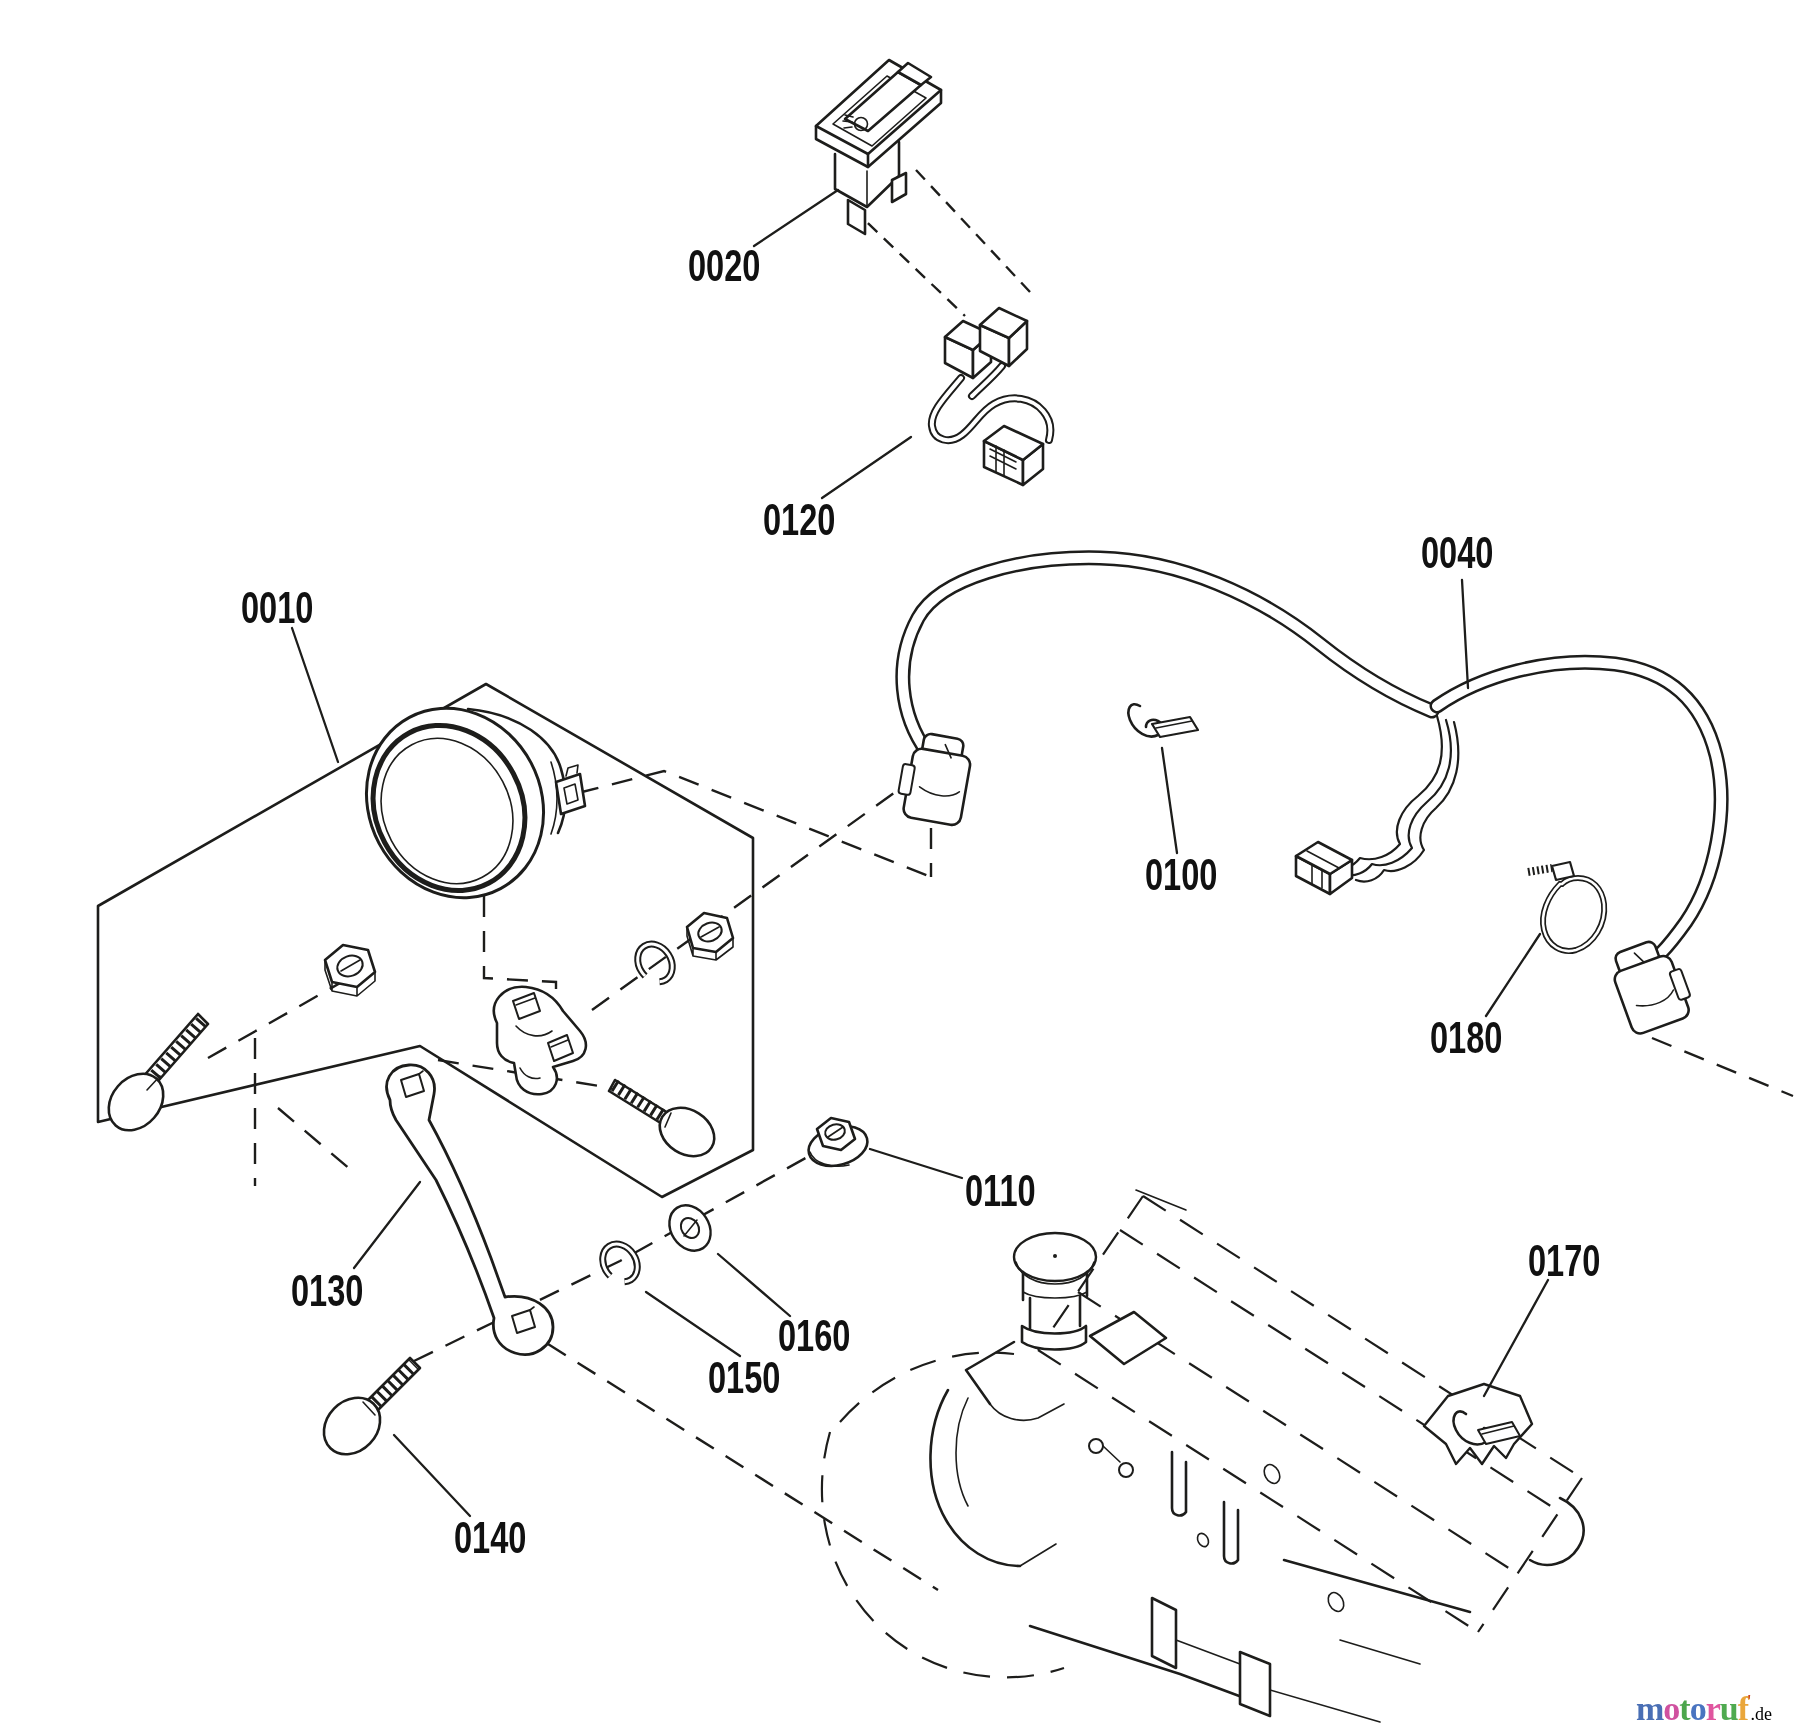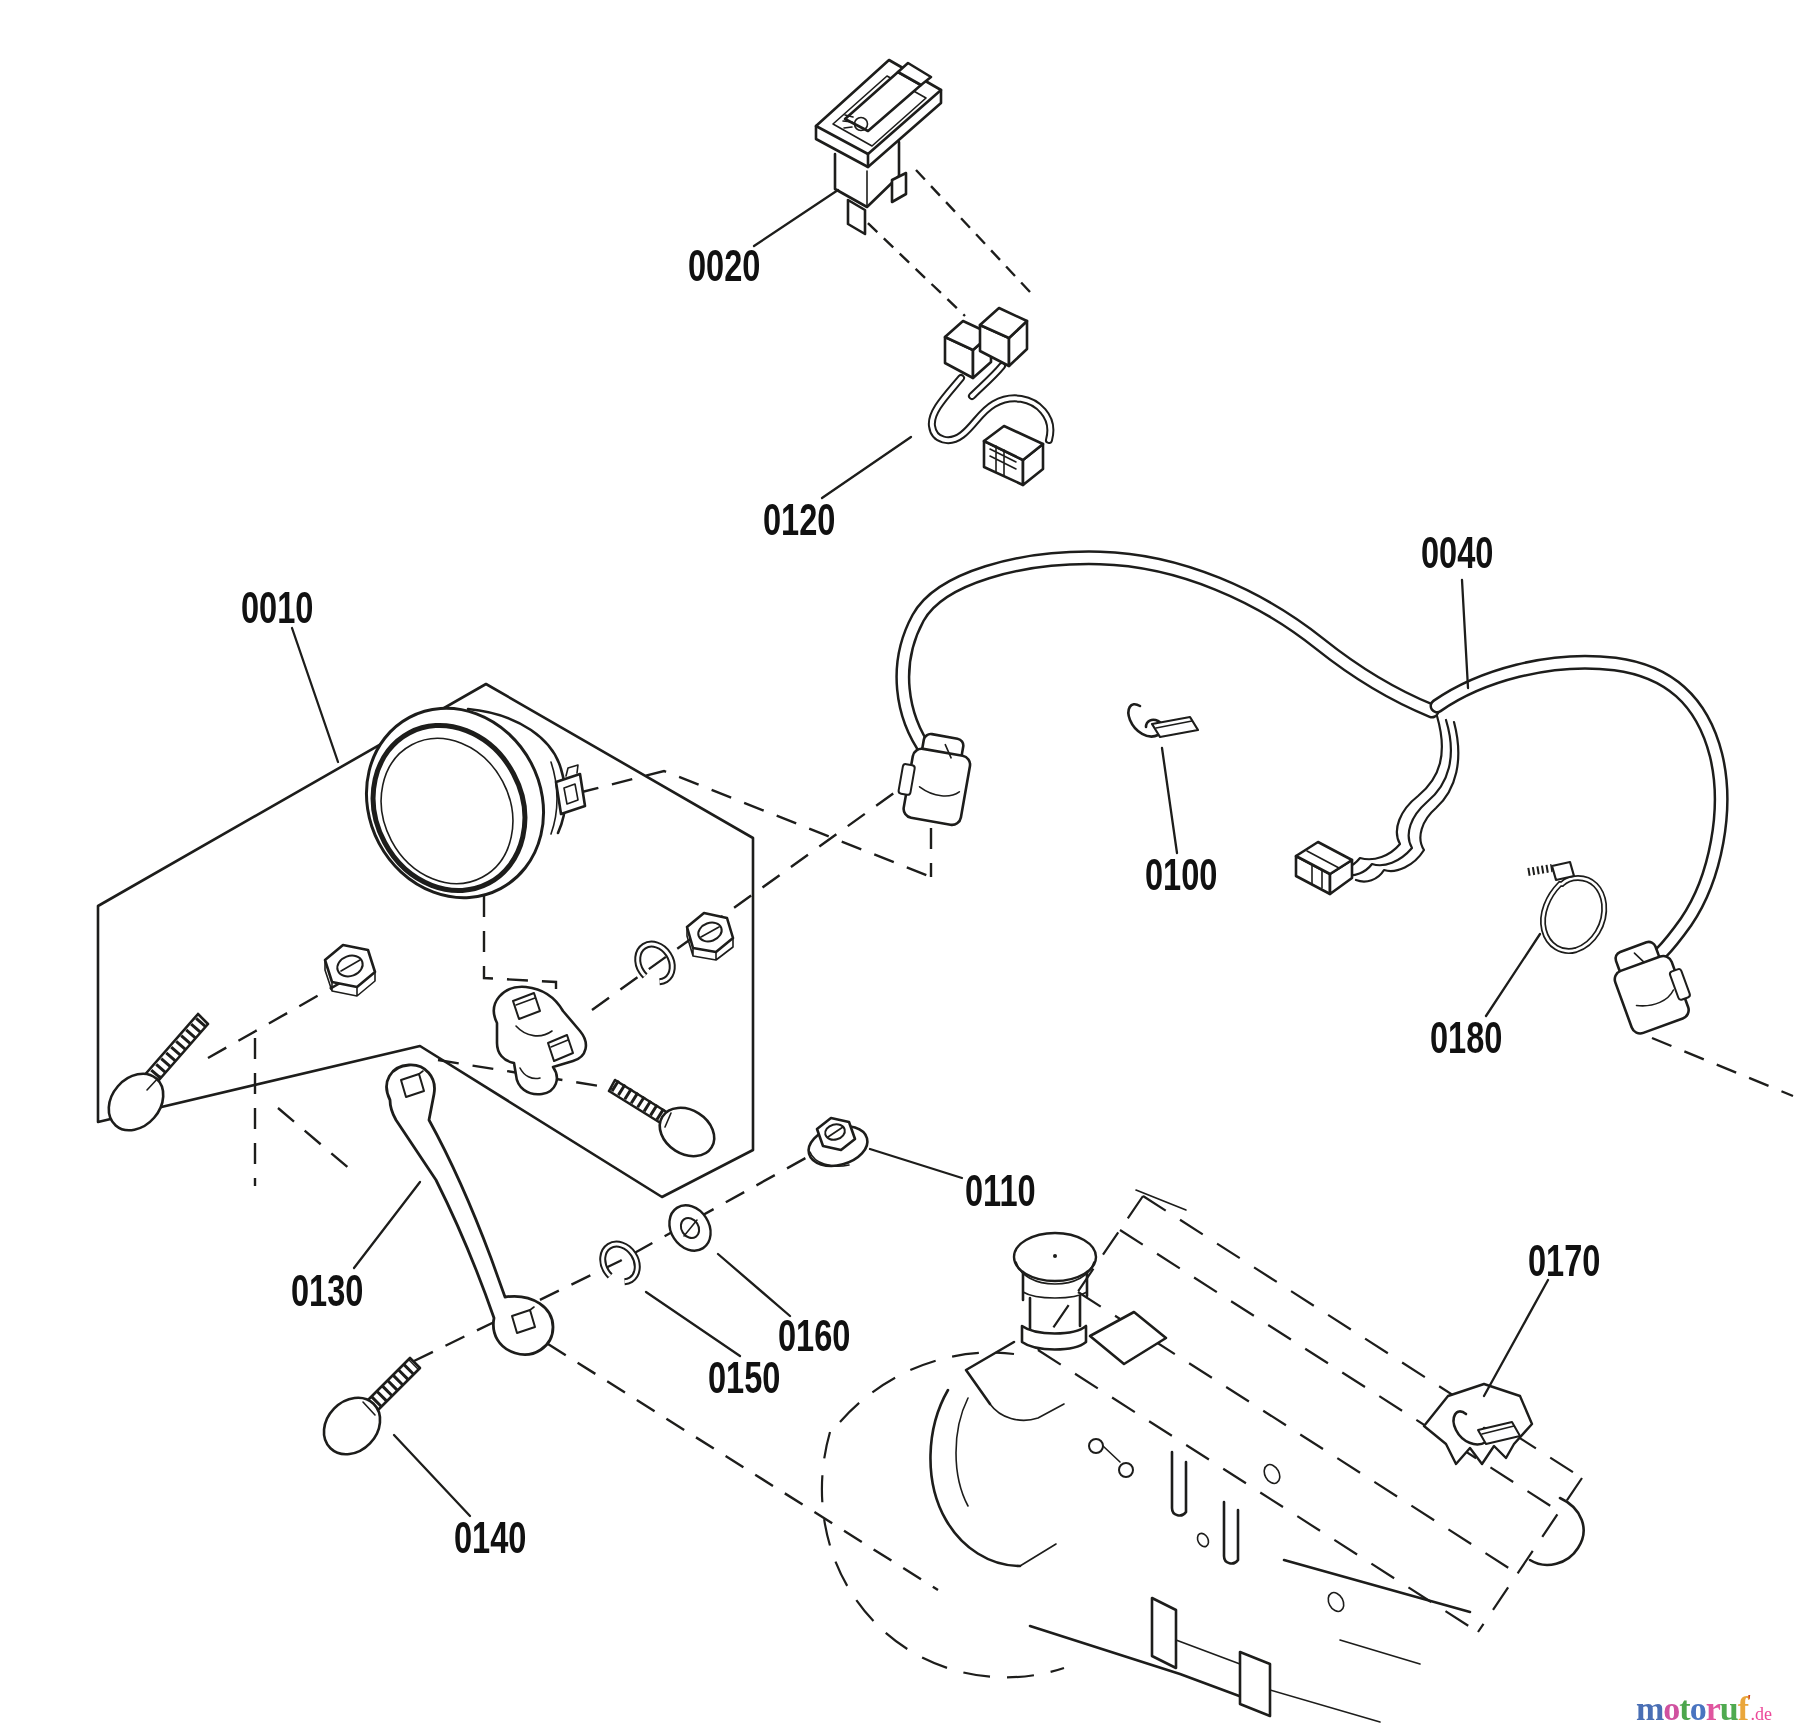--- a/index.html
+++ b/index.html
@@ -305,16 +305,16 @@
 <div class="callout" style="left:965px;top:1169px">0110</div>
 <div class="callout" style="left:763px;top:498px">0120</div>
 <div class="callout" style="left:291px;top:1269px">0130</div>
 <div class="callout" style="left:454px;top:1516px">0140</div>
 <div class="callout" style="left:708px;top:1356px">0150</div>
 <div class="callout" style="left:778px;top:1314px">0160</div>
 <div class="callout" style="left:1528px;top:1239px">0170</div>
 <div class="callout" style="left:1430px;top:1016px">0180</div>
 
 <div class="watermark">
-  <span style="color:#4a6fb5">m</span><span style="color:#d0519f">o</span><span style="color:#4ca64c">t</span><span style="color:#4a74c0">o</span><span style="color:#e0559f">r</span><span style="color:#4faa50">u</span><span style="color:#eaa63a">f</span><span class="tick" style="color:#cc4422">'</span><span class="suffix" style="color:#ec4899">.de</span>
+  <span style="color:#4a6fb5">m</span><span style="color:#d0519f">o</span><span style="color:#4ca64c">t</span><span style="color:#4a74c0">o</span><span style="color:#e0559f">r</span><span style="color:#4faa50">u</span><span style="color:#eaa63a">f</span><span class="tick" style="color:#cc4422">'</span><span class="suffix" style="color:#000000">.de</span>
 </div>
 
 </div>
 
 </body></html>

